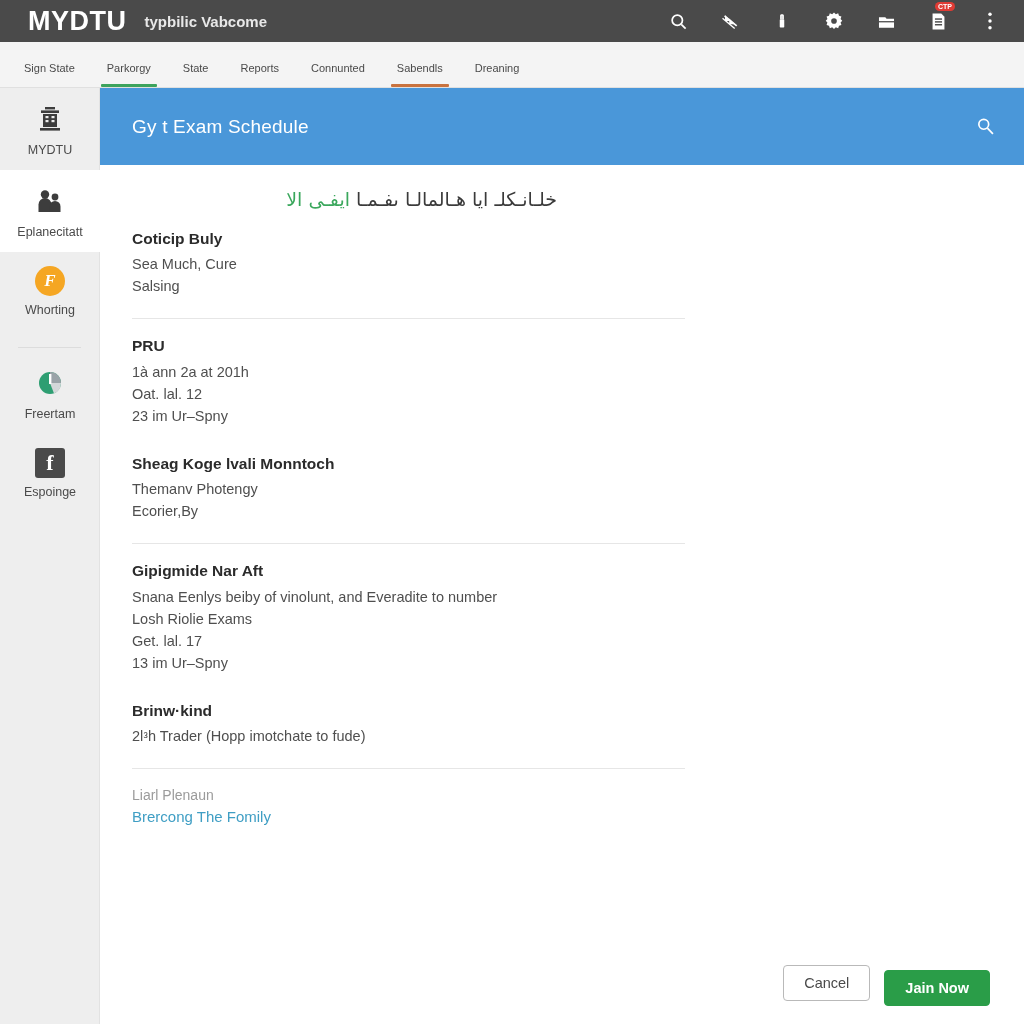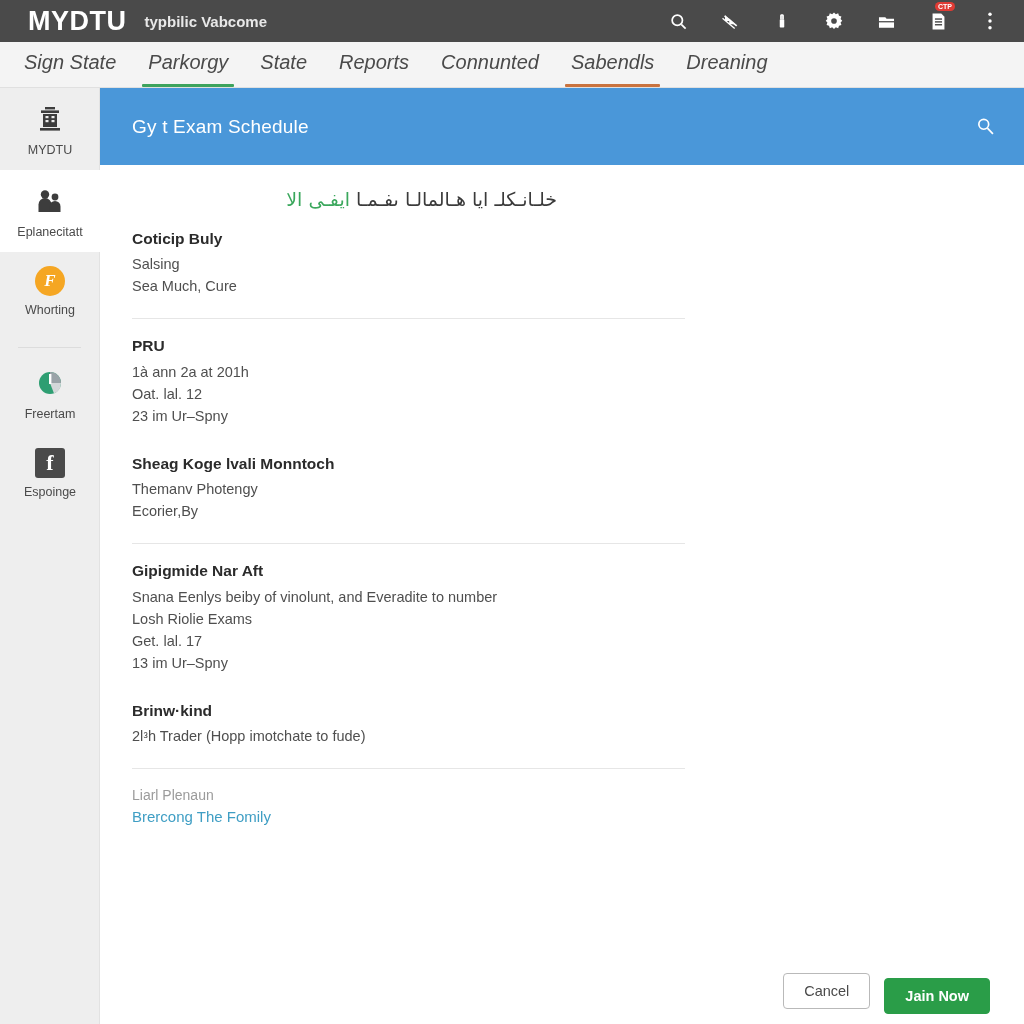--- a/index.html
+++ b/index.html
@@ -44,25 +44,24 @@
 
   
   .tabbar {
     position: absolute; top: 42px; left: 0; width: 1024px; height: 46px;
     background: #f4f4f4;
     border-bottom: 1px solid #e0e0e0;
     display: flex; align-items: flex-end;
   }
   .tab {
     position: relative;
-    font-size: 20px; color: #4a4a4a;
+    font-size: 11px; color: #4a4a4a;
     padding: 0 16px 13px 16px;
     white-space: nowrap;
     font-family: "Liberation Sans", sans-serif;
-    font-style: italic;
   }
   .tab:first-child { margin-left: 8px; }
   .tab .underline {
     position: absolute; left: 10px; right: 10px; bottom: 0; height: 3px;
     border-radius: 1px;
   }
 
   
   .sidebar {
     position: absolute; top: 88px; left: 0; width: 100px; height: 936px;
@@ -147,21 +146,21 @@
 
   .foot-label {
     font-size: 14px; color: #9b9b9b; margin-bottom: 0; line-height: 1.5;
   }
   .foot-link {
     font-size: 15px; color: #3f9ec4; line-height: 1.5;
   }
 
   
   .actions {
-    position: absolute; right: 34px; bottom: 10px;
+    position: absolute; right: 34px; bottom: 18px;
     display: flex; align-items: center; gap: 14px;
   }
   .btn {
     font-size: 14.5px; border-radius: 4px;
     padding: 9px 20px; cursor: pointer;
     font-family: "Liberation Sans", sans-serif;
   }
   .btn-cancel {
     background: #ffffff; color: #4a4a4a;
     border: 1px solid #b9b9b9;
@@ -337,22 +336,22 @@
 
     <div class="body-wrap">
 
       <div class="arabic-line">
         <span>خلـانـكلـ ايا هـالمالـا ىفـمـا</span>
         <span class="hl">ايفـى الا</span>
       </div>
 
       <div class="section">
         <div class="sec-title">Coticip Buly</div>
+        <div class="sec-line">Sea Much, Cure</div>
         <div class="sec-line">Salsing</div>
-        <div class="sec-line">Sea Much, Cure</div>
       </div>
       <div class="divider"></div>
 
       <div class="section">
         <div class="sec-sub">PRU</div>
         <div class="sec-line">1à ann 2a at 201h</div>
         <div class="sec-line">Oat. lal. 12</div>
         <div class="sec-line">23 im Ur–Spny</div>
       </div>
 

